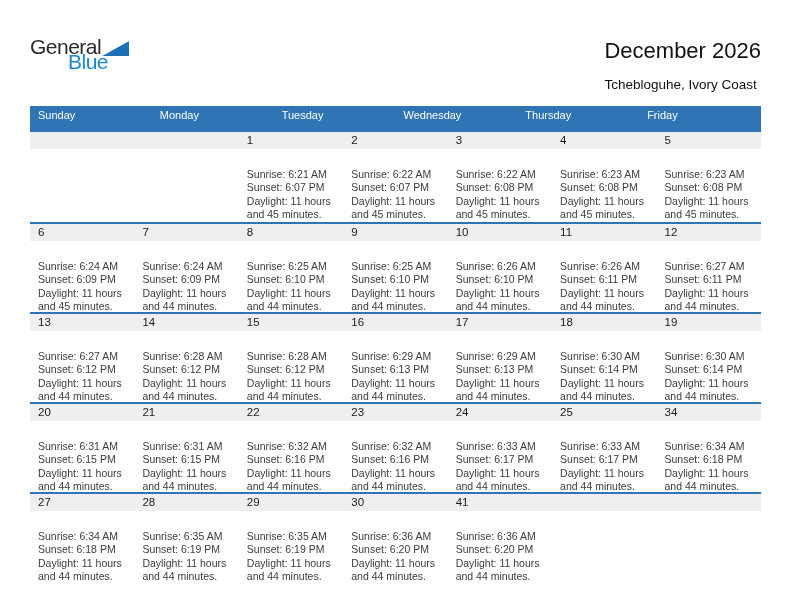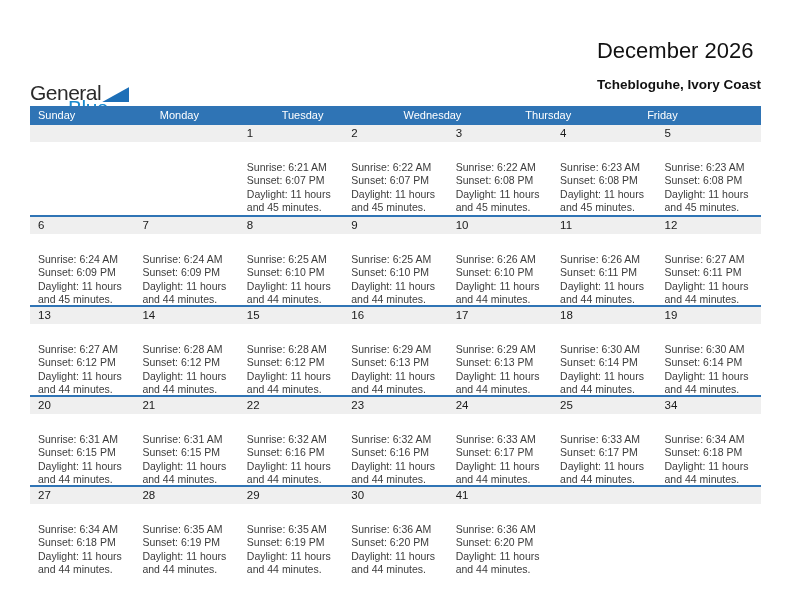--- a/index.html
+++ b/index.html
@@ -9,46 +9,46 @@
     font-family: "Liberation Sans", sans-serif;
     position: relative;
     overflow: hidden;
   }
   .page {
     position: absolute; inset: 0;
     background: #ffffff;
   }
 
   
-  .logo { position: absolute; left: 30px; top: 37px; margin-top: 46px; }
+  .logo { position: absolute; left: 30px; top: 37px; }
   .logo-row1 { display: flex; align-items: flex-end; }
   .logo-general {
     font-size: 21px; color: #2b2b2b; letter-spacing: -0.5px;
     line-height: 20px;
   }
   .logo-triangle {
     width: 27px; height: 15px; margin-left: 1px; margin-bottom: 1px;
     background: var(--logo-triangle, #1d6fb7);
     clip-path: polygon(0 100%, 100% 0, 100% 100%);
   }
   .logo-blue {
     font-size: 21px; letter-spacing: -0.5px;
     color: var(--logo-blue, #1789ce);
     margin-left: 38px; margin-top: -6px; line-height: 22px;
   }
 
   
   .title-block { position: absolute; right: 31px; top: 38px; text-align: left; }
   .month-title { font-size: 22px; color: #111111; font-weight: 400; }
-  .location-subtitle { font-size: 13.5px; color: #111111; margin-top: 13px; font-weight: bold; }
+  .location-subtitle { font-size: 13.5px; color: #111111; margin-top: 13px; }
 
   
   .calendar { position: absolute; left: 30px; top: 106px; width: 731px; }
   .dow-header {
-    display: flex; height: 19px;
+    display: flex; height: 26px;
     background: var(--header-bg, #2f74b5);
   }
   .dow-cell {
     flex: 1; color: #ffffff; font-size: 11px;
     line-height: 19px; padding-left: 8px;
     white-space: nowrap; overflow: hidden;
   }
   .week-row {
     display: flex; height: 90px; background: #ffffff;
   }

